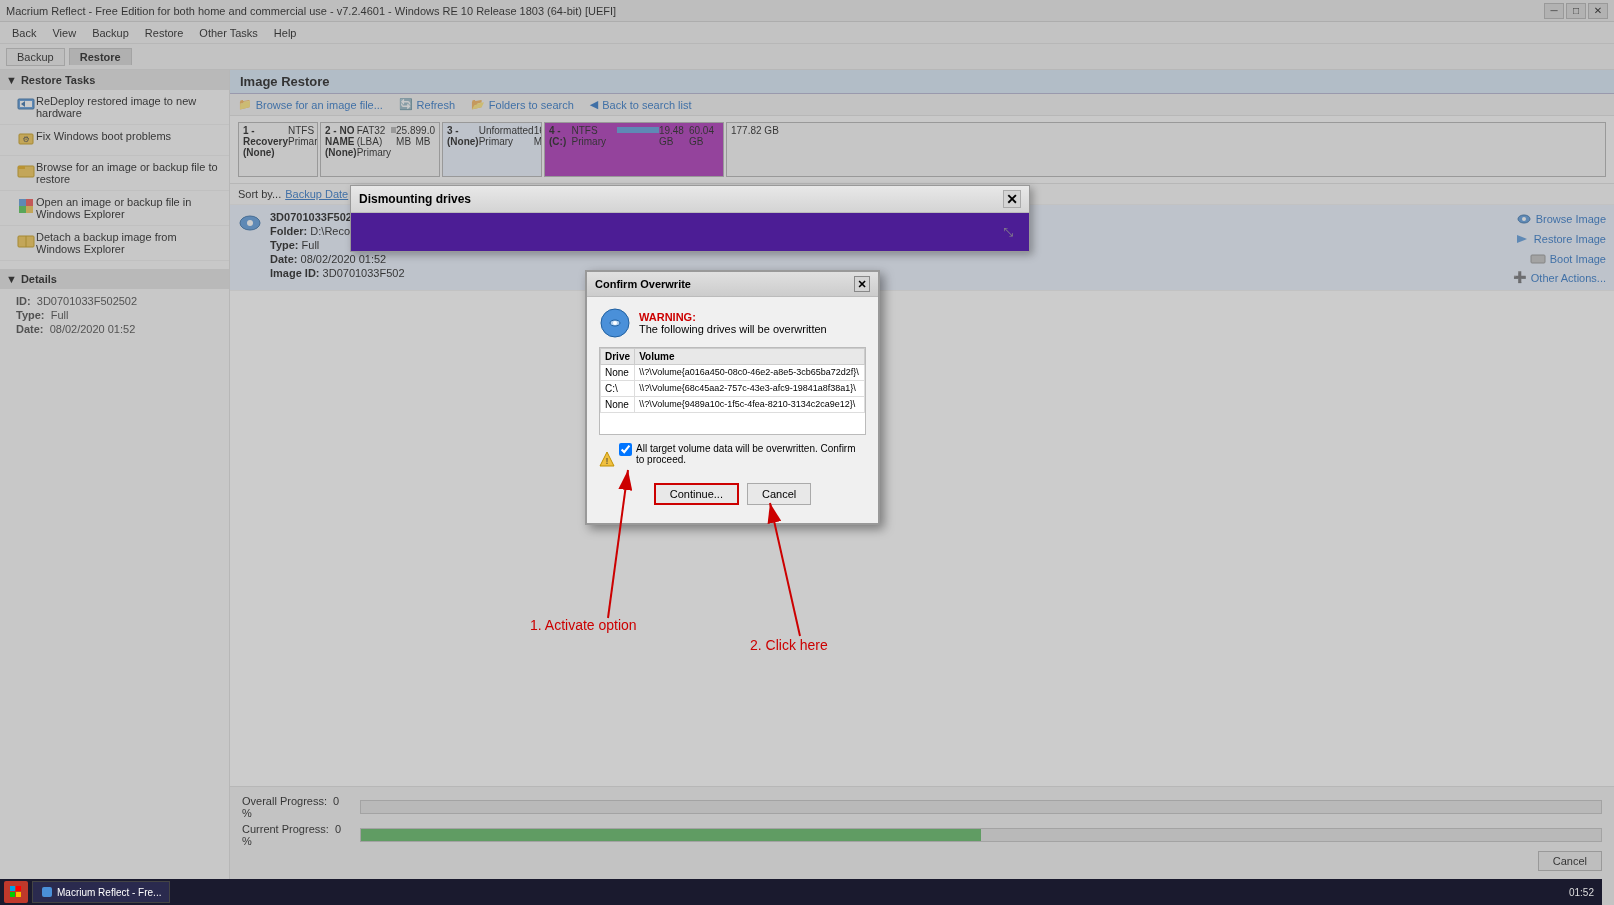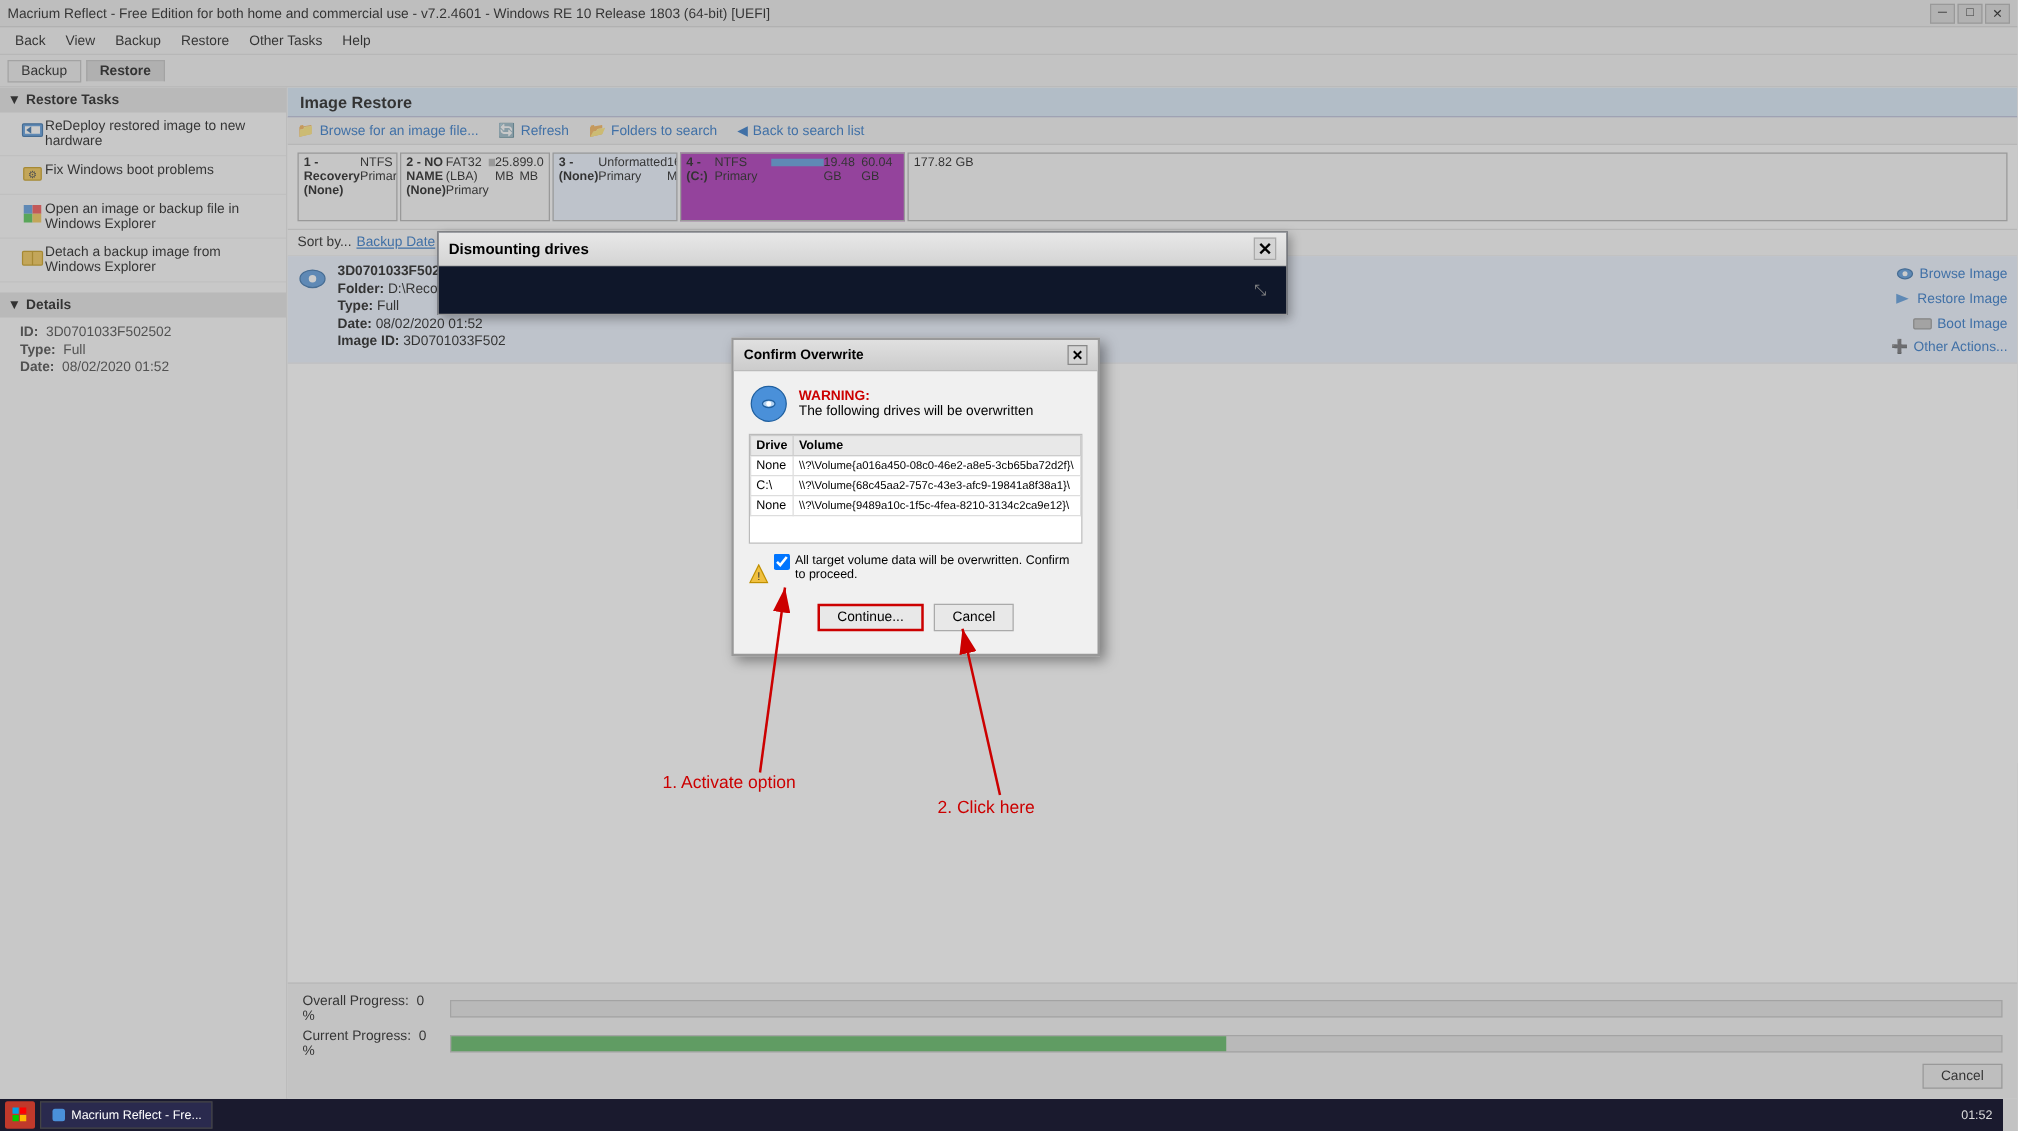--- a/index.html
+++ b/index.html
@@ -208,21 +208,21 @@
       top: 0; left: 0; right: 0; bottom: 0;
       background: rgba(128,128,128,0.4);
       z-index: 100;
     }
 
     
     .dismounting-dialog {
       position: fixed;
       top: 185px; left: 350px;
       width: 680px;
-      background: #0f172a;
+      background: #4c1d95;
       border: 1px solid #999;
       box-shadow: 3px 3px 8px rgba(0,0,0,0.3);
       z-index: 200;
     }
     .dialog-title-bar {
       background: linear-gradient(to bottom, #e8e8e8, #d4d4d4);
       padding: 4px 8px;
       display: flex;
       justify-content: space-between;
       align-items: center;
@@ -465,20 +465,29 @@
       <span>ReDeploy restored image to new hardware</span>
     </div>
     <div class="sidebar-item">
       <div class="sidebar-item-icon">
         <svg width="18" height="18" viewBox="0 0 18 18">
             <rect x="2" y="3" width="14" height="10" rx="1" fill="#f0c040" stroke="#c09000" stroke-width="1"></rect>
             <text x="9" y="11" font-size="8" text-anchor="middle" fill="#333">⚙</text>
           </svg>
       </div>
       <span>Fix Windows boot problems</span>
+    </div>
+    <div class="sidebar-item">
+      <div class="sidebar-item-icon">
+        <svg width="18" height="18" viewBox="0 0 18 18">
+            <rect x="1" y="4" width="16" height="11" rx="1" fill="#f0c040" stroke="#c09000" stroke-width="1"></rect>
+            <rect x="1" y="4" width="7" height="3" fill="#e0a000"></rect>
+          </svg>
+      </div>
+      <span>Browse for an image or backup file to restore</span>
     </div>
     <div class="sidebar-item">
       <div class="sidebar-item-icon">
         <svg width="18" height="18" viewBox="0 0 18 18">
             <rect x="2" y="2" width="7" height="7" fill="#4a90d9"></rect>
             <rect x="9" y="2" width="7" height="7" fill="#f04040"></rect>
             <rect x="2" y="9" width="7" height="7" fill="#40c040"></rect>
             <rect x="9" y="9" width="7" height="7" fill="#f0c040"></rect>
           </svg>
       </div>

